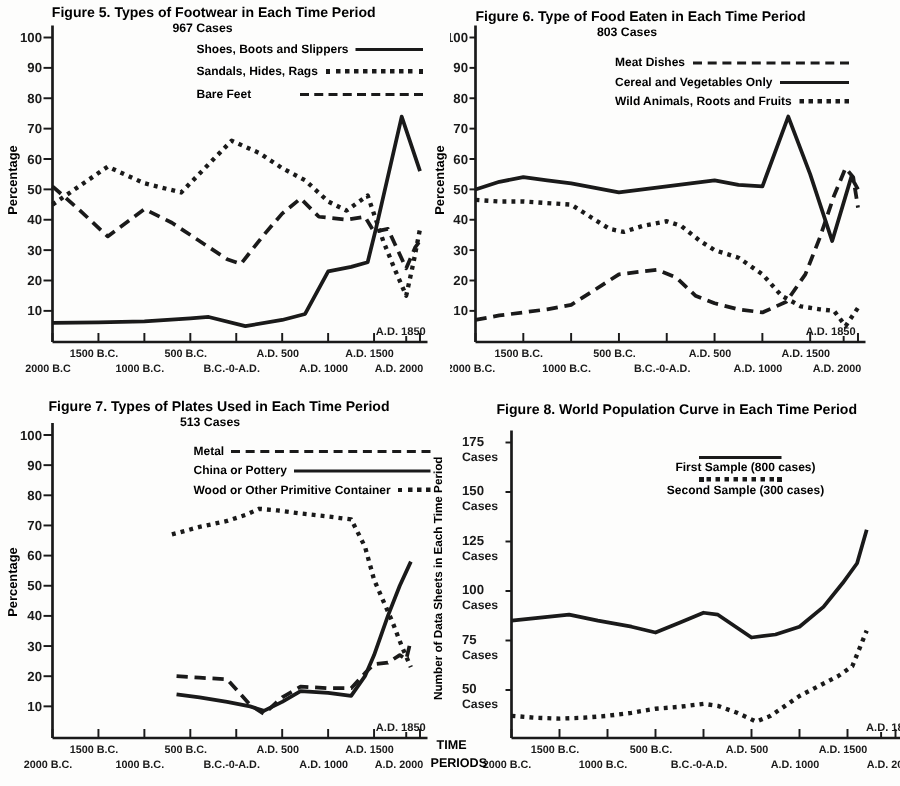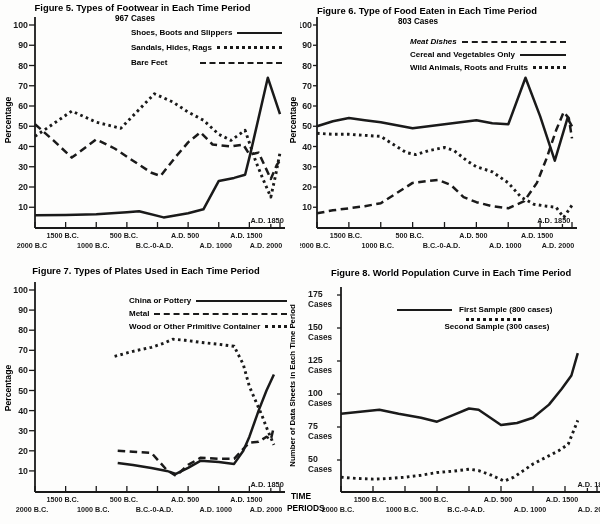--- a/index.html
+++ b/index.html
@@ -144,35 +144,36 @@
       <text x="77.75" y="248" text-anchor="middle" class="xt">1000 B.C.</text>
       <text x="141.5" y="248" text-anchor="middle" class="xt">B.C.-0-A.D.</text>
       <text x="205.25" y="248" text-anchor="middle" class="xt">A.D. 1000</text>
       <text x="258" y="248" text-anchor="middle" class="xt">A.D. 2000</text>
       <text x="270.4375" y="223" text-anchor="end" class="ann">A.D. 1850</text>
       <polyline class="s-dashed" points="17.0,213.3 32.9,210.3 48.9,208.3 64.8,206.2 80.8,203.2 96.7,193.1 112.6,182.9 128.6,180.9 138.1,179.9 150.9,185.0 163.6,197.1 176.4,202.2 192.3,206.2 208.3,208.3 224.2,201.2 236.9,182.9 246.5,158.6 256.1,130.3 263.7,112.1 268.8,118.1 272.0,138.4"></polyline>
       <polyline class="s-solid" points="17.0,126.3 32.9,121.2 48.9,118.1 64.8,120.2 80.8,122.2 96.7,125.2 112.6,128.3 128.6,126.3 144.5,124.2 160.4,122.2 176.4,120.2 192.3,123.2 208.3,124.2 225.5,77.7 240.1,116.1 254.8,160.7 267.5,118.1 272.0,126.3"></polyline>
       <polyline class="s-dotted" points="17.0,133.3 32.9,134.3 48.9,134.3 64.8,135.4 80.8,136.4 93.5,144.5 106.3,152.6 115.8,154.6 128.6,150.6 144.5,147.5 154.1,150.6 166.8,160.7 176.4,166.8 192.3,171.8 208.3,182.9 221.0,197.1 233.8,204.2 246.5,206.2 256.1,207.3 263.7,217.4 272.0,205.2"></polyline>
     </svg>
   <div class="legend" id="legend1" style="left:410px;top:36px;width:156px">
-      <div class="lrow" style="margin-bottom: 2px; font-style: italic;">
+      <div class="lrow" style="margin-bottom: 2px;">
         <span class="llab" style="margin-right: 5px;">Meat Dishes</span>
         <span class="lsamp dashed" style="flex: 1 1 0%;"></span>
       </div>
       <div class="lrow" style="margin-bottom: 2px;">
         <span class="llab" style="margin-right: 5px;">Cereal and Vegetables Only</span>
         <span class="lsamp solid" style="flex: 1 1 0%;"></span>
       </div>
       <div class="lrow" style="margin-bottom: 14px;">
         <span class="llab" style="margin-right: 5px;">Wild Animals, Roots and Fruits</span>
         <span class="lsamp dotted" style="flex: 1 1 0%;"></span>
       </div>
     </div>
 
   <div class="title" style="left:0px;top:265px;width:292px">Figure 7. Types of Plates Used in Each Time Period</div>
+  <div class="subtitle" style="left:0px;top:277px;width:280px">513 Cases</div>
   <div class="vlabel" style="left:-52px;top:383px;width:120px">Percentage</div>
   <svg id="plot2" class="plot" width="300" height="262" style="left:0px;top:262px">
       <line x1="35" y1="20" x2="35" y2="230" class="axis"></line>
       <line x1="35" y1="230" x2="285" y2="230" class="axis"></line>
       <line x1="29" y1="208.9" x2="35" y2="208.9" class="tick"></line>
       <text x="28" y="211.9" text-anchor="end" class="ytnum">10</text>
       <line x1="29" y1="188.8" x2="35" y2="188.8" class="tick"></line>
       <text x="28" y="191.8" text-anchor="end" class="ytnum">20</text>
       <line x1="29" y1="168.7" x2="35" y2="168.7" class="tick"></line>
       <text x="28" y="171.7" text-anchor="end" class="ytnum">30</text>
@@ -209,26 +210,26 @@
       <text x="154.5" y="250" text-anchor="middle" class="xt">B.C.-0-A.D.</text>
       <text x="215.75" y="250" text-anchor="middle" class="xt">A.D. 1000</text>
       <text x="266" y="250" text-anchor="middle" class="xt">A.D. 2000</text>
       <text x="283.8125" y="225" text-anchor="end" class="ann">A.D. 1850</text>
       <polyline class="s-solid" points="117.7,200.9 133.0,202.9 151.4,205.9 166.7,208.9 175.9,211.9 188.1,205.9 200.4,198.8 218.8,199.9 234.1,201.9 243.3,188.8 249.4,174.7 258.6,148.6 266.5,128.5 273.9,112.4"></polyline>
       <polyline class="s-dashed" points="117.7,188.8 133.0,189.8 151.4,190.8 166.7,207.9 175.9,213.9 188.1,202.9 200.4,195.8 218.8,196.8 234.1,196.8 243.3,186.8 249.4,180.8 258.6,179.8 266.5,174.7 270.8,177.7 273.9,164.7"></polyline>
       <polyline class="s-dotted" points="114.6,94.3 133.0,89.3 151.4,85.3 163.6,81.3 172.8,77.2 185.1,78.3 200.4,80.3 218.8,82.3 234.1,84.3 243.3,102.4 249.4,124.5 255.5,138.6 261.6,152.6 267.8,168.7 273.9,182.8"></polyline>
     </svg>
   <div class="legend" id="legend2" style="left:129px;top:295px;width:158px">
       <div class="lrow" style="margin-bottom: 2px;">
+        <span class="llab" style="margin-right: 5px;">Metal</span>
+        <span class="lsamp dashed" style="flex: 1 1 0%;"></span>
+      </div>
+      <div class="lrow" style="margin-bottom: 2px;">
         <span class="llab" style="margin-right: 5px;">China or Pottery</span>
         <span class="lsamp solid" style="flex: 1 1 0%;"></span>
-      </div>
-      <div class="lrow" style="margin-bottom: 2px;">
-        <span class="llab" style="margin-right: 5px;">Metal</span>
-        <span class="lsamp dashed" style="flex: 1 1 0%;"></span>
       </div>
       <div class="lrow" style="margin-bottom: 17px;">
         <span class="llab" style="margin-right: 5px;">Wood or Other Primitive Container</span>
         <span class="lsamp dotted" style="flex: 1 1 0%;"></span>
       </div>
     </div>
 
   <div class="title leftal" style="left:331px;top:267px;width:400px">Figure 8.  World Population Curve in Each Time Period</div>
   <div class="vlabel small" style="left:192px;top:381px;width:200px">Number of Data Sheets in Each Time Period</div>
   <svg id="plot3" class="plot" width="300" height="262" style="left:300px;top:262px">
@@ -269,21 +270,21 @@
       <text x="38" y="250" text-anchor="middle" class="xt">2000 B.C.</text>
       <text x="102" y="250" text-anchor="middle" class="xt">1000 B.C.</text>
       <text x="166" y="250" text-anchor="middle" class="xt">B.C.-0-A.D.</text>
       <text x="230" y="250" text-anchor="middle" class="xt">A.D. 1000</text>
       <text x="294" y="250" text-anchor="middle" class="xt">A.D. 2000</text>
       <text x="277.4" y="225" text-anchor="start" class="ann">A.D. 1850</text>
       <polyline class="s-solid" points="41.0,151.8 60.2,149.8 79.4,147.8 98.6,151.8 121.0,155.8 137.0,159.7 153.0,153.1 169.0,146.5 178.6,147.8 201.0,163.0 217.0,161.0 233.0,155.8 249.0,142.6 261.8,126.7 271.4,113.5 277.8,91.1"></polyline>
       <polyline class="s-dotted" points="41.0,215.2 57.0,216.5 73.0,217.1 89.0,216.5 105.0,215.2 121.0,213.2 137.0,210.5 153.0,209.2 169.0,207.2 178.6,208.6 191.4,213.2 204.2,219.1 213.8,215.2 223.4,208.6 233.0,202.0 245.8,195.4 258.6,188.8 268.2,182.2 277.8,158.4"></polyline>
     </svg>
   <div class="legend" id="legend3" style="left:397px;top:304px;width:200px">
-      <div class="lrow" style="margin-bottom: 3px;">
+      <div class="lrow" style="margin-bottom: 3px; flex-direction: column;">
         <span class="lsamp solid" style="width: 55px; flex: 0 0 auto; margin-right: 7px;"></span>
         <span class="llab">First Sample (800 cases)</span>
       </div>
       <div class="lrow" style="margin-bottom: 3px; flex-direction: column;">
         <span class="lsamp dotted" style="width: 55px; flex: 0 0 auto; margin-right: 7px;"></span>
         <span class="llab">Second Sample (300 cases)</span>
       </div>
     </div>
   <div class="xaxis-word" style="left:291px;top:491px">TIME</div>
   <div class="xaxis-word" style="left:287px;top:503px">PERIODS</div>

